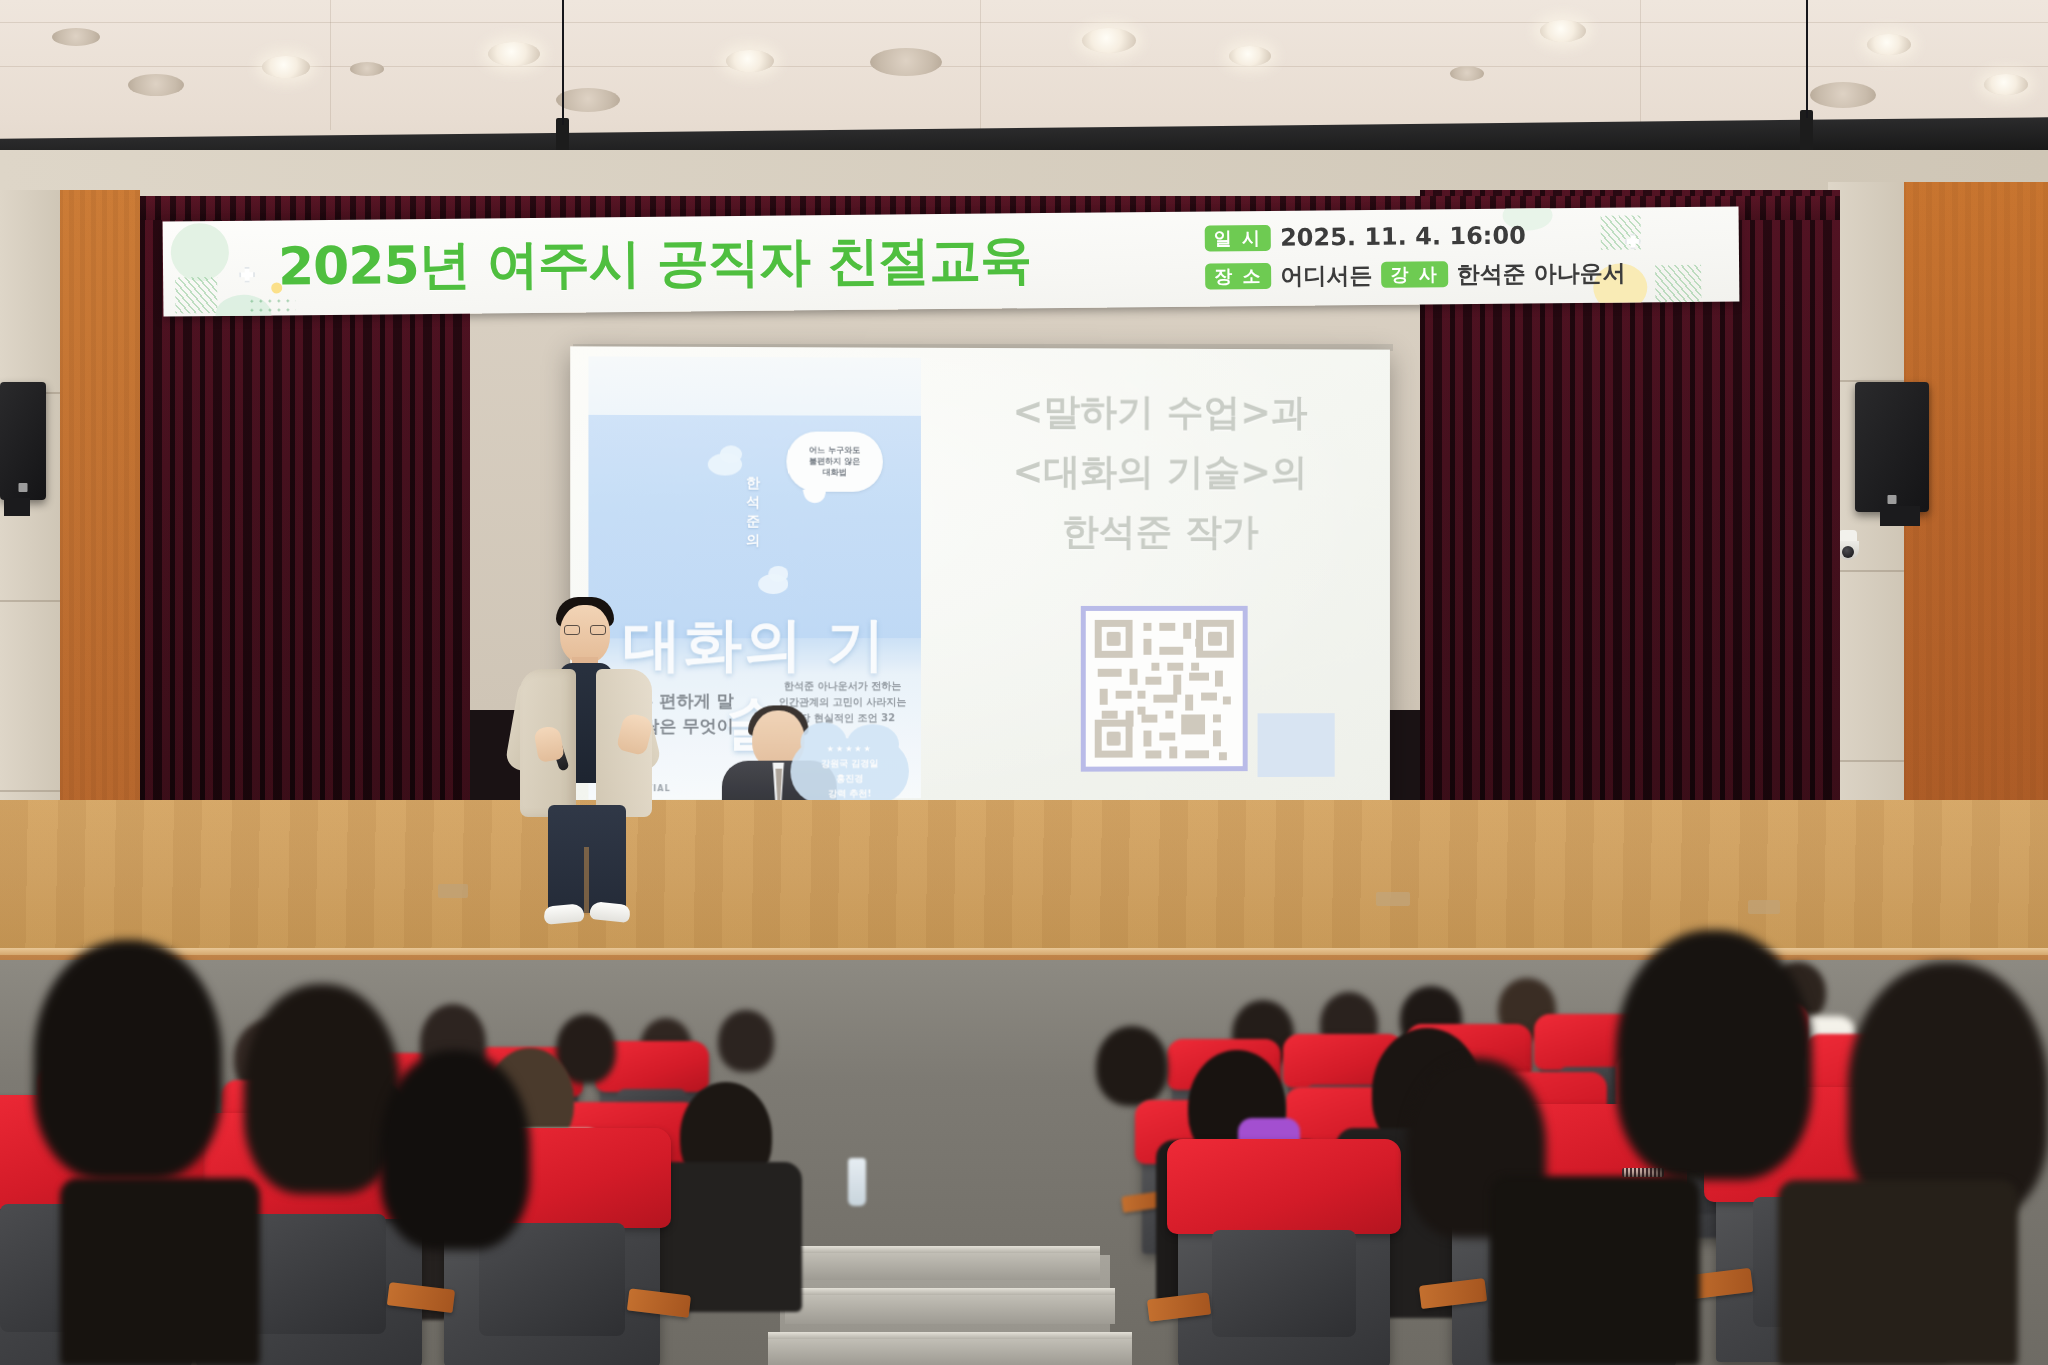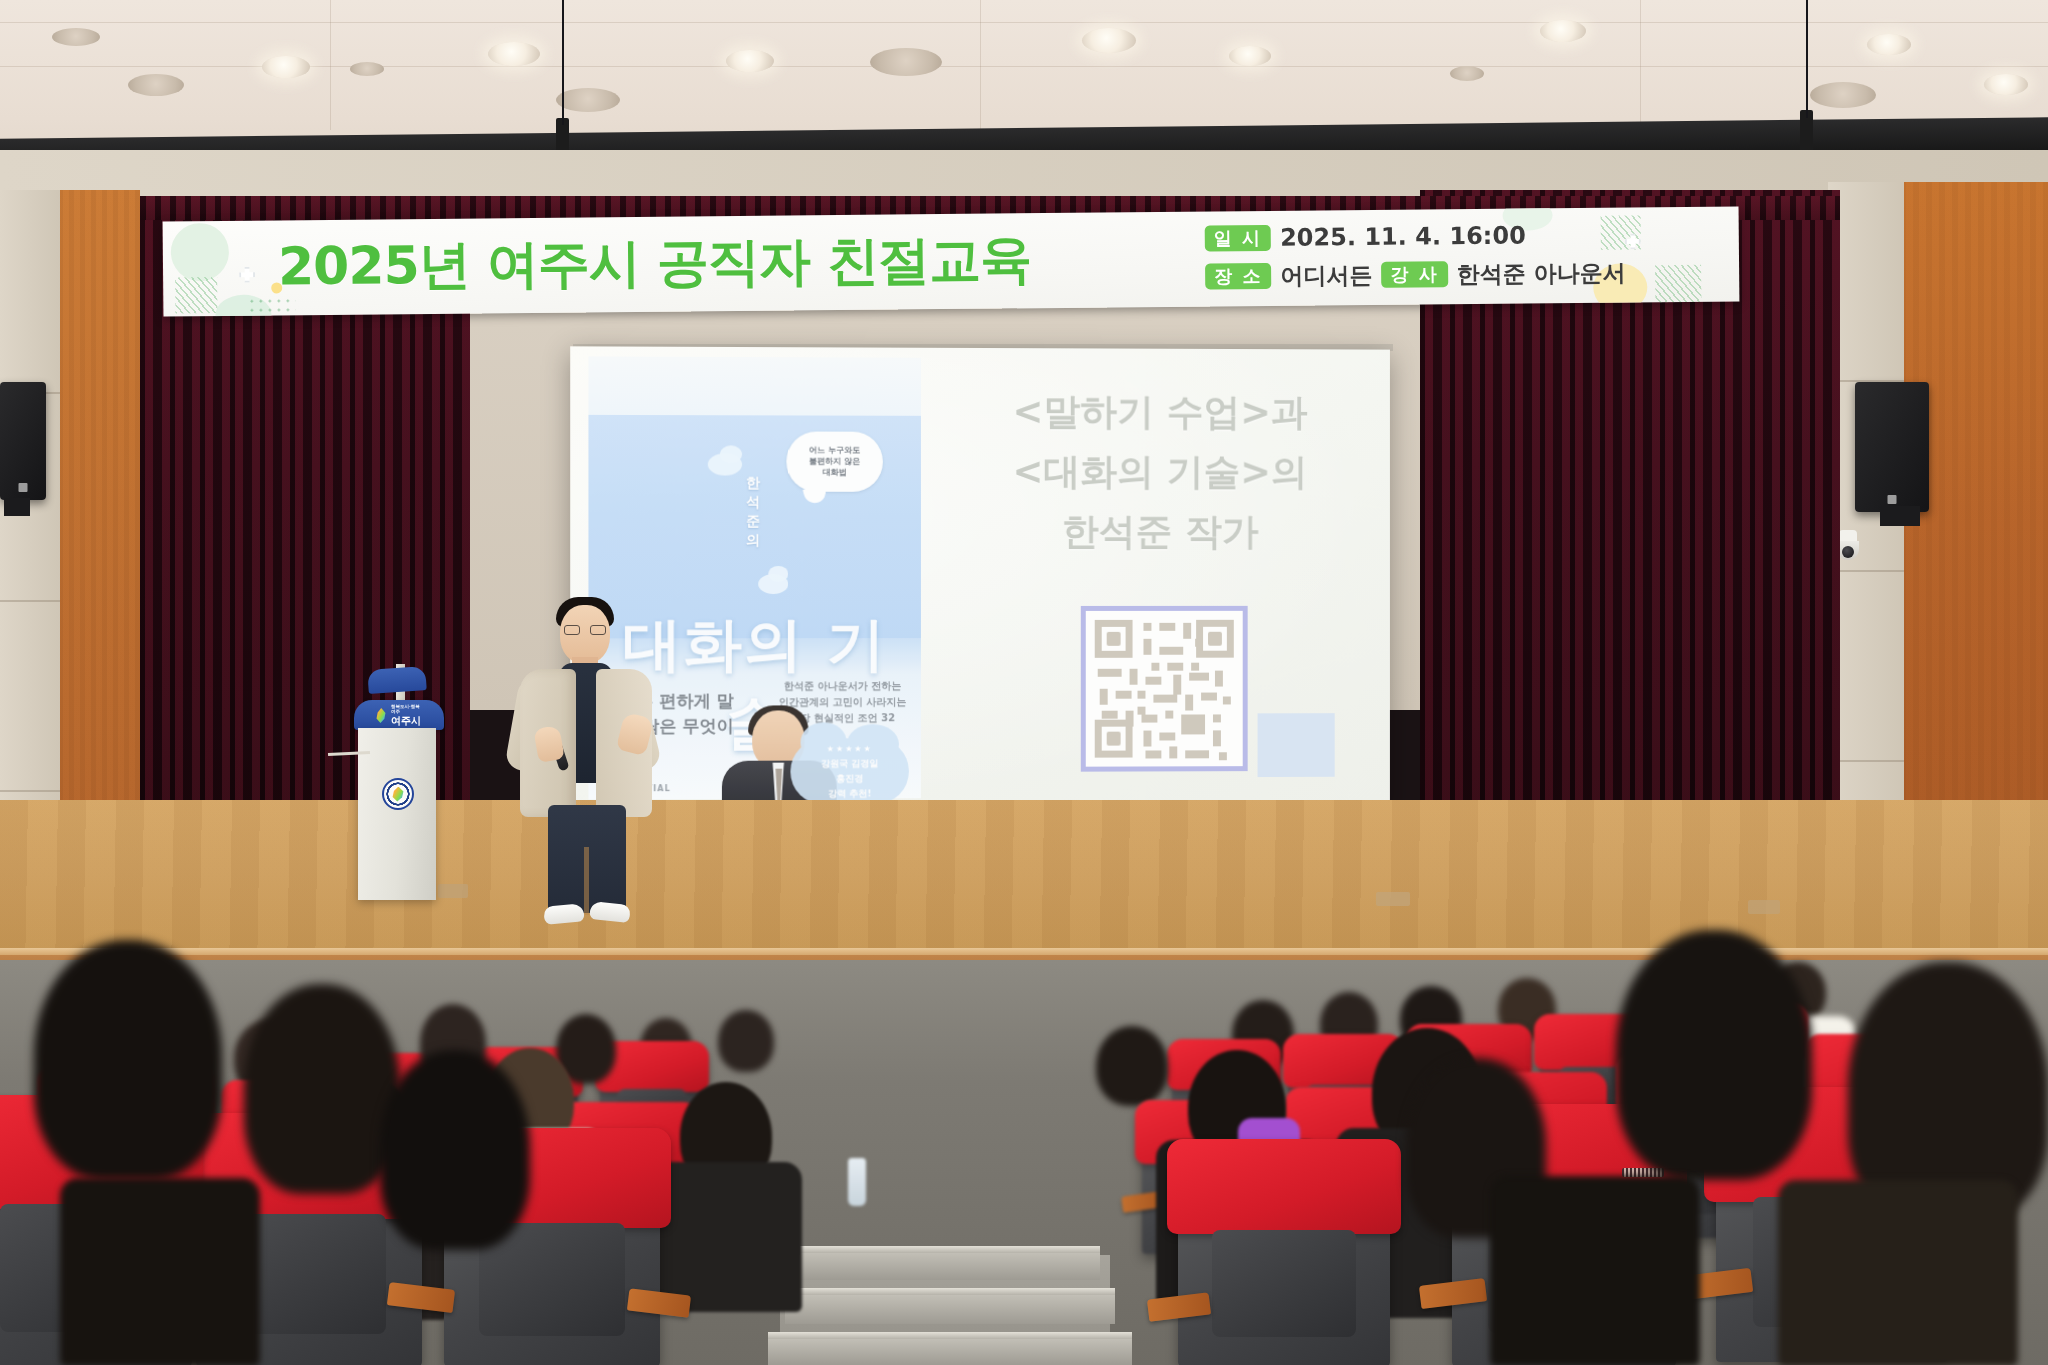--- a/index.html
+++ b/index.html
@@ -609,37 +609,20 @@
   <div style="position:absolute;left:1376px;top:892px;width:34px;height:14px;background:#c2a47a;opacity:.75;border-radius:2px;"></div>
   <div style="position:absolute;left:1748px;top:900px;width:32px;height:14px;background:#c0a278;opacity:.7;border-radius:2px;"></div>
 
   <div class="stage-steps">
     <div class="step-top" style="left:12px;top:0;width:232px;height:14px;border-radius:2px;"></div>
     <div class="step" style="left:12px;top:13px;width:232px;height:22px;"></div>
     <div class="step-top" style="left:0;top:34px;width:256px;height:16px;border-radius:2px;"></div>
     <div class="step" style="left:0;top:49px;width:256px;height:27px;"></div>
   </div>
 
-  <div class="podium">
-    <div class="pod-pole"></div>
-    <div class="pod-top2"></div>
-    <div class="pod-top"></div>
-    <div class="pod-logo">
-      <span class="pod-flame"></span>
-      <span class="pod-ko">
-        <small>행복도시·행복여주</small>
-        <b>여주시</b>
-      </span>
-    </div>
-    <div class="pod-body"></div>
-    <div class="pod-seal">
-        <i></i>
-      </div>
-    <div class="mic-stand"></div>
-  </div>
 
   <div class="person">
     <div class="p-arm-l"></div>
     <div class="p-arm-r"></div>
     <div class="p-hair"></div>
     <div class="p-head"></div>
     <div class="p-glass">
         <i style="left:0;"></i>
         <i style="right:0;"></i>
       </div>

